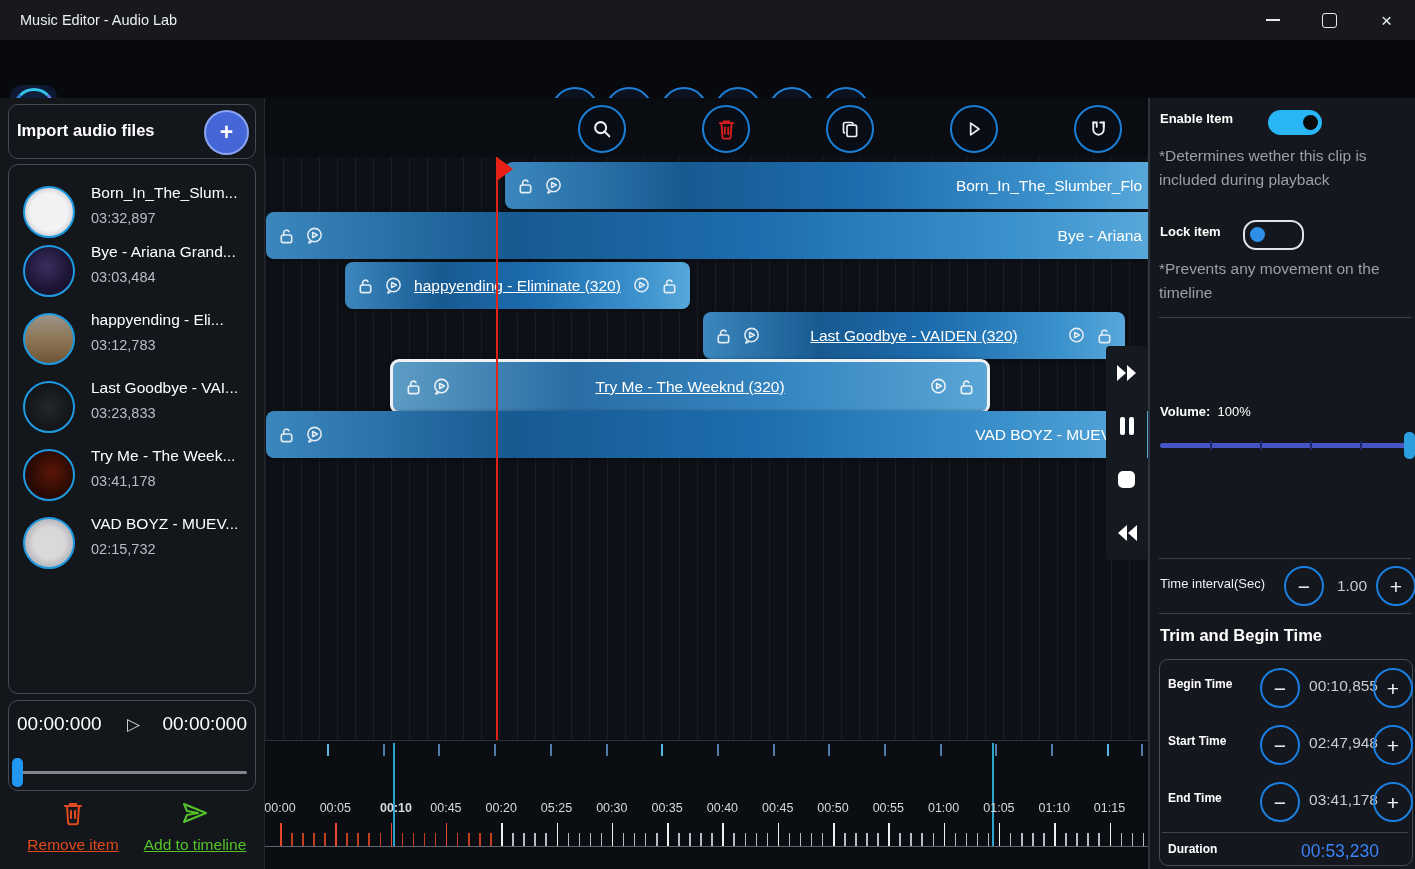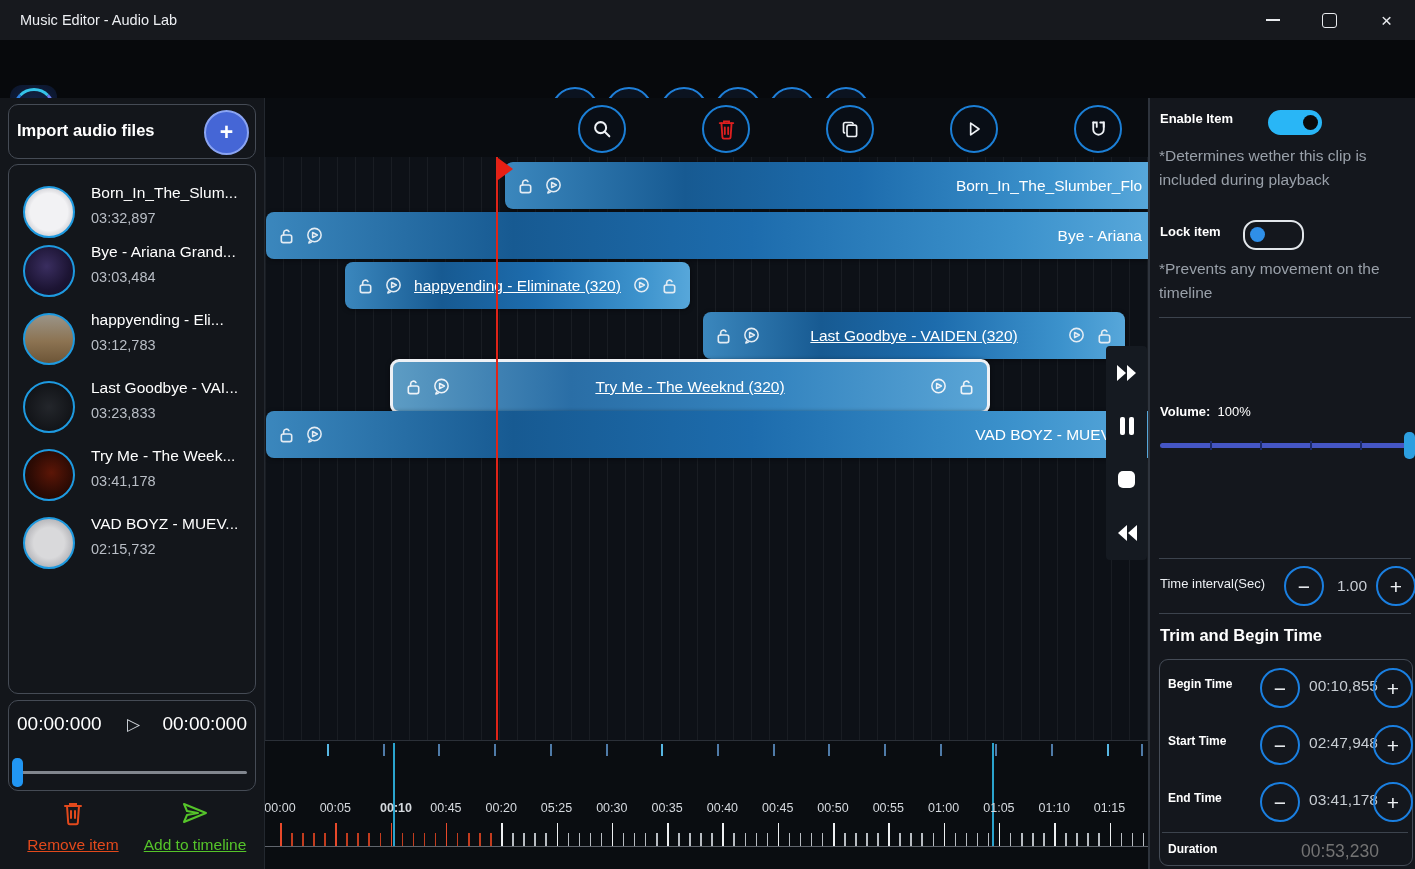--- a/index.html
+++ b/index.html
@@ -116,21 +116,21 @@
   #voltrack{position:absolute;left:10px;top:345px;width:250px;height:5px;background:#4556c4;border-radius:3px;}
   #voltrack .vt{position:absolute;top:-2px;width:2px;height:9px;background:#1c2a6a;}
   #volthumb{position:absolute;left:244px;top:-11px;width:11px;height:27px;border-radius:5px;background:#2d9fe0;}
   .circbtn{position:absolute;width:36px;height:36px;border-radius:50%;border:2.5px solid #1a7fe0;
         display:flex;align-items:center;justify-content:center;color:#eef1f4;font-size:21px;line-height:1;}
   .pval{position:absolute;font-size:15.5px;color:#c7ccd2;}
   #trimbox{position:absolute;left:9px;top:561px;width:252px;height:205px;border:1.5px solid #454c57;border-radius:9px;}
   .trow-label{position:absolute;left:8px;font-size:12px;font-weight:bold;color:#fff;}
   .trow-minus{left:100px;} .trow-plus{left:213px;}
   .trow-val{left:140px;width:78px;text-align:right;}
-  #durval{position:absolute;left:125px;width:110px;text-align:center;font-size:17.5px;color:#737373;}
+  #durval{position:absolute;left:125px;width:110px;text-align:center;font-size:17.5px;color:#3b82f6;}
 </style>
 </head>
 <body>
 
 <div id="app">
 
   <div id="titlebar" class="abs">
     <span class="wtitle">Music Editor - Audio Lab</span>
     <div class="winbtns">
       <div class="winbtn">

